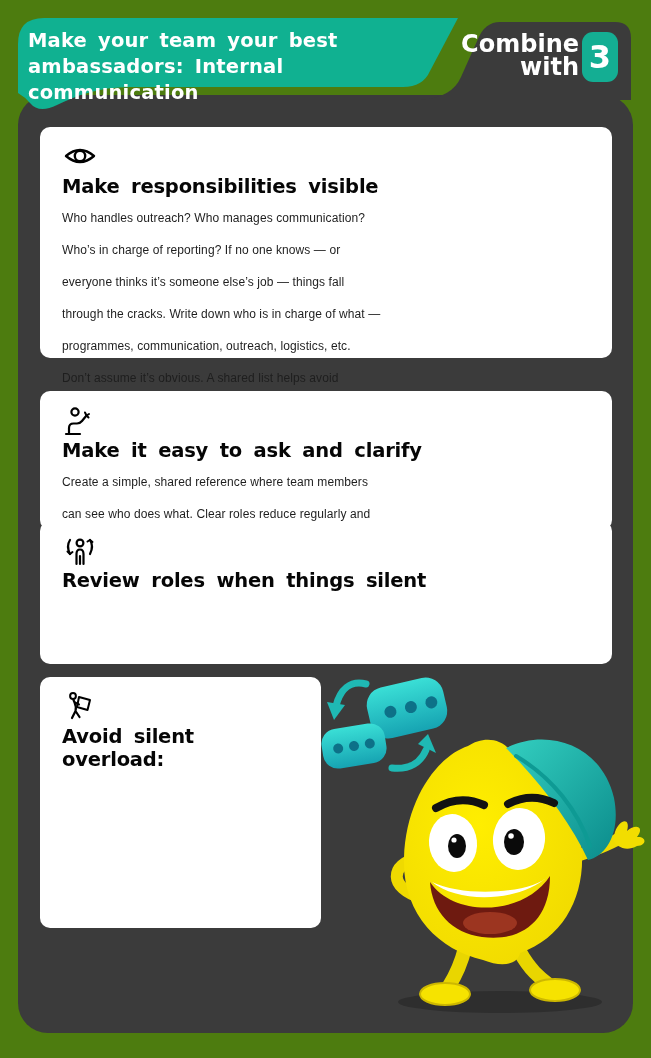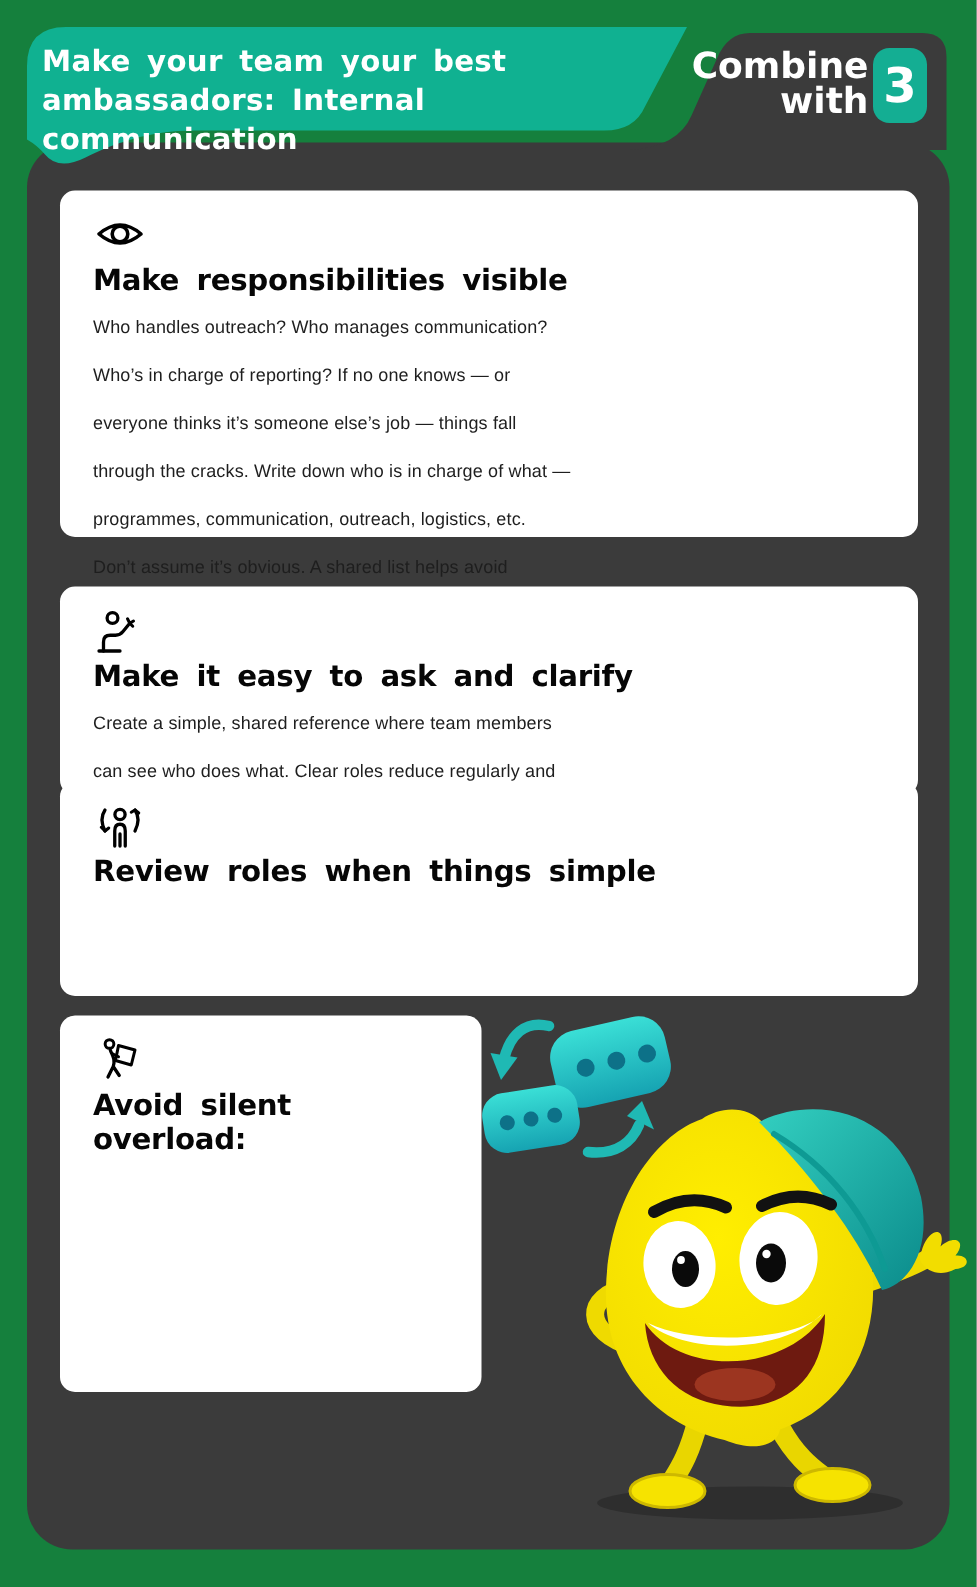--- a/index.html
+++ b/index.html
@@ -1,18 +1,18 @@
 <!DOCTYPE html>
 <html><head>
 <meta charset="utf-8">
 <style>
   html,body{margin:0;padding:0;}
   .page{
     position:relative;width:651px;height:1058px;overflow:hidden;
-    background:#15803d;
+    background:#4d7c0f;
     font-family:"Liberation Sans",sans-serif;
   }
   .panel{
     position:absolute;left:18px;top:95px;width:615px;height:938px;
     background:#3B3B3B;border-radius:30px;
   }
   .header-decor{position:absolute;left:0;top:0;}
   .banner-title{
     position:absolute;left:28px;top:28px;width:420px;
     color:#ffffff;font-family:"DejaVu Sans",sans-serif;font-weight:700;
@@ -105,21 +105,21 @@
     <div class="icon">
       <svg width="36" height="34" viewBox="0 0 36 34">
         <circle cx="18" cy="8" r="3.4" fill="none" stroke="#000" stroke-width="2.2"></circle>
         <path d="M14.5 29 L14.5 19 Q14.5 14.5 18 14.5 Q21.5 14.5 21.5 19 L21.5 29 M18 21 L18 29" fill="none" stroke="#000" stroke-width="2.2" stroke-linecap="round"></path>
         <path d="M8 5 Q4 11 8 19" fill="none" stroke="#000" stroke-width="2.2" stroke-linecap="round"></path>
         <path d="M8 19 L5.5 16.5 M8 19 L10.5 17" fill="none" stroke="#000" stroke-width="2" stroke-linecap="round"></path>
         <path d="M28 5 Q32 11 28 19" fill="none" stroke="#000" stroke-width="2.2" stroke-linecap="round"></path>
         <path d="M28 5 L25.5 6.5 M28 5 L30.5 7" fill="none" stroke="#000" stroke-width="2" stroke-linecap="round"></path>
       </svg>
     </div>
-    <h2>Review roles when things simple</h2>
+    <h2>Review roles when things silent</h2>
   </section>
 
   <section class="card card-4">
     <div class="icon">
       <svg width="36" height="34" viewBox="0 0 36 34">
         <circle cx="11" cy="5" r="2.9" fill="none" stroke="#000" stroke-width="2"></circle>
         <path d="M17 6 L28 9 L25.5 19 L15 16 Z" fill="none" stroke="#000" stroke-width="2" stroke-linejoin="round"></path>
         <path d="M11.5 9 C13 13 15 15 13.5 20 L10 27 M13.5 20 L17.5 26" fill="none" stroke="#000" stroke-width="2.2" stroke-linecap="round"></path>
         <path d="M13 11.5 L17 13.5" fill="none" stroke="#000" stroke-width="2" stroke-linecap="round"></path>
       </svg>

